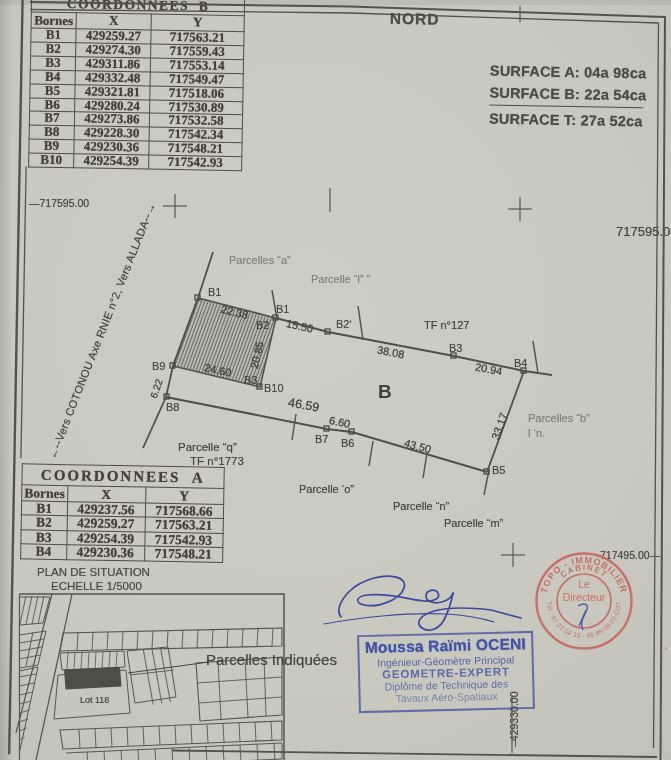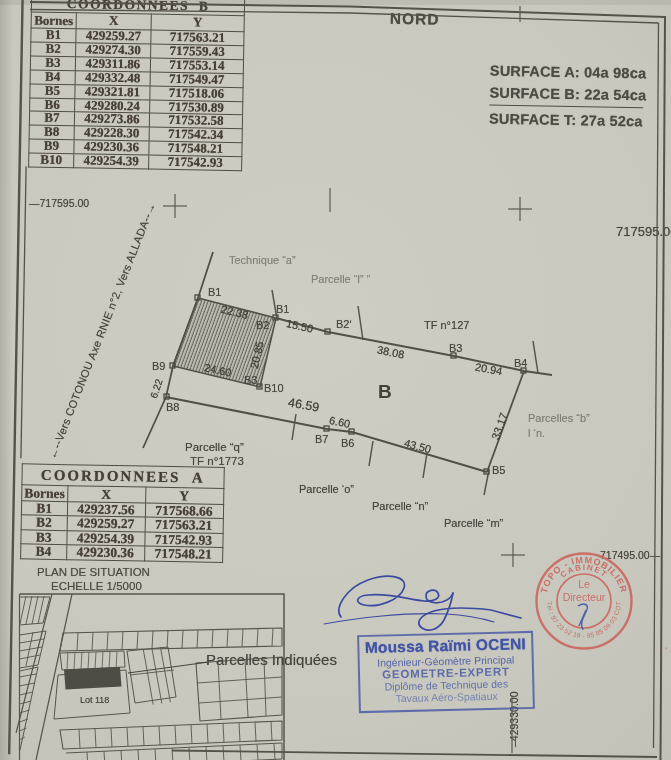--- a/index.html
+++ b/index.html
@@ -215,26 +215,26 @@
 <div class="lbl" style="left:264px;top:382px;">B10</div>
 <div class="lbl" style="left:152px;top:360px;">B9</div>
 <div class="lbl" style="left:166px;top:401px;">B8</div>
 <div class="lbl" style="left:449px;top:342px;">B3</div>
 <div class="lbl" style="left:514px;top:357px;">B4</div>
 <div class="lbl" style="left:492px;top:464px;">B5</div>
 <div class="lbl" style="left:341px;top:437px;">B6</div>
 <div class="lbl" style="left:315px;top:433px;">B7</div>
 <div class="abs" style="left:378px;top:381px;font-size:19px;font-weight:bold;color:#42423b;">B</div>
 <div class="lbl" style="left:424px;top:319px;font-size:11px;text-align:right;">TF n°127</div>
-<div class="lbl" style="left:185px;top:441px;font-size:11.5px;">Parcelle “q”</div>
+<div class="lbl" style="left:178px;top:441px;font-size:11.5px;">Parcelle “q”</div>
 <div class="lbl" style="left:190px;top:455px;font-size:11.5px;">TF n°1773</div>
-<div class="lbl faint" style="left:229px;top:254px;">Technique “a”</div>
+<div class="lbl faint" style="left:229px;top:254px;">Parcelles “a”</div>
 <div class="lbl faint" style="left:311px;top:273px;">Parcelle “l” ”</div>
 <div class="lbl" style="left:299px;top:483px;">Parcelle ‘o”</div>
-<div class="lbl" style="left:372px;top:500px;">Parcelle “n”</div>
+<div class="lbl" style="left:393px;top:500px;">Parcelle “n”</div>
 <div class="lbl" style="left:444px;top:517px;">Parcelle “m”</div>
 <div class="lbl faint" style="left:528px;top:412px;">Parcelles “b”</div>
 <div class="lbl faint" style="left:528px;top:427px;">l ‘n.</div>
 
 <div class="dim" style="left:221px;top:306px;transform:rotate(14deg);">22.38</div>
 <div class="dim" style="left:248px;top:367px;transform:rotate(-77deg);transform-origin:0 0;">20.85</div>
 <div class="dim" style="left:204px;top:364px;transform:rotate(12deg);">24.60</div>
 <div class="dim" style="left:148px;top:396px;transform:rotate(-71deg);transform-origin:0 0;font-size:10px;">6.22</div>
 <div class="dim" style="left:286px;top:320px;transform:rotate(13deg);">15.50</div>
 <div class="dim" style="left:377px;top:346px;transform:rotate(11deg);">38.08</div>

